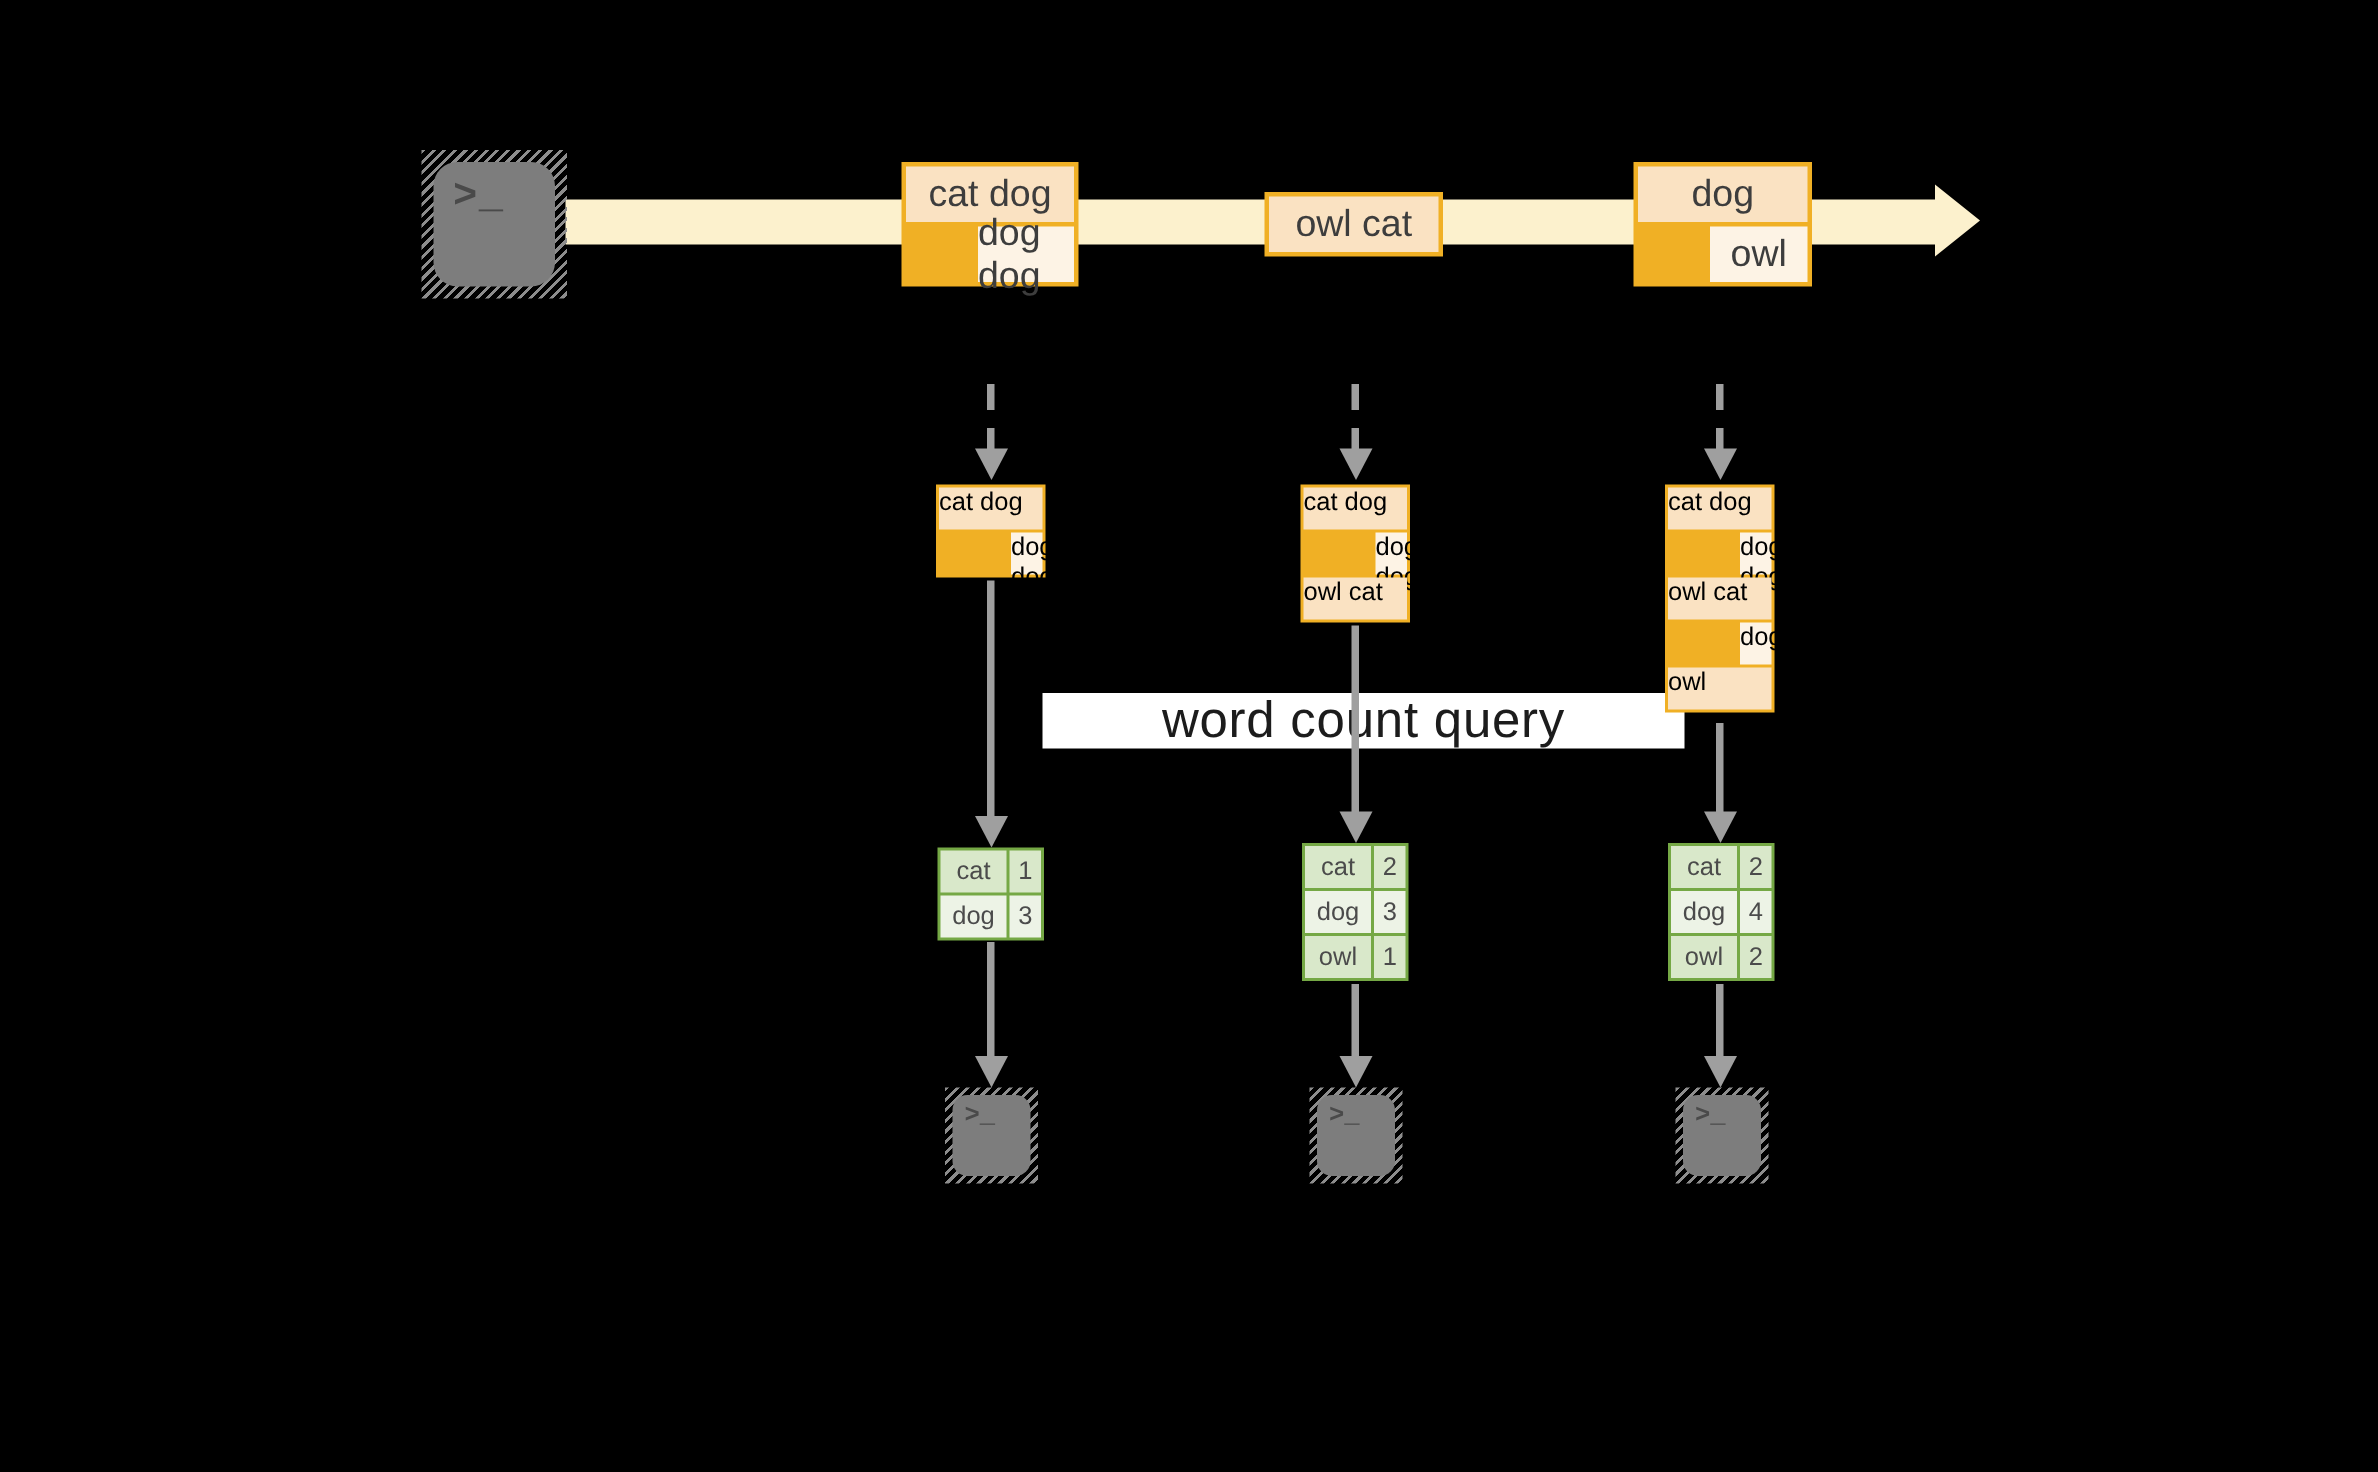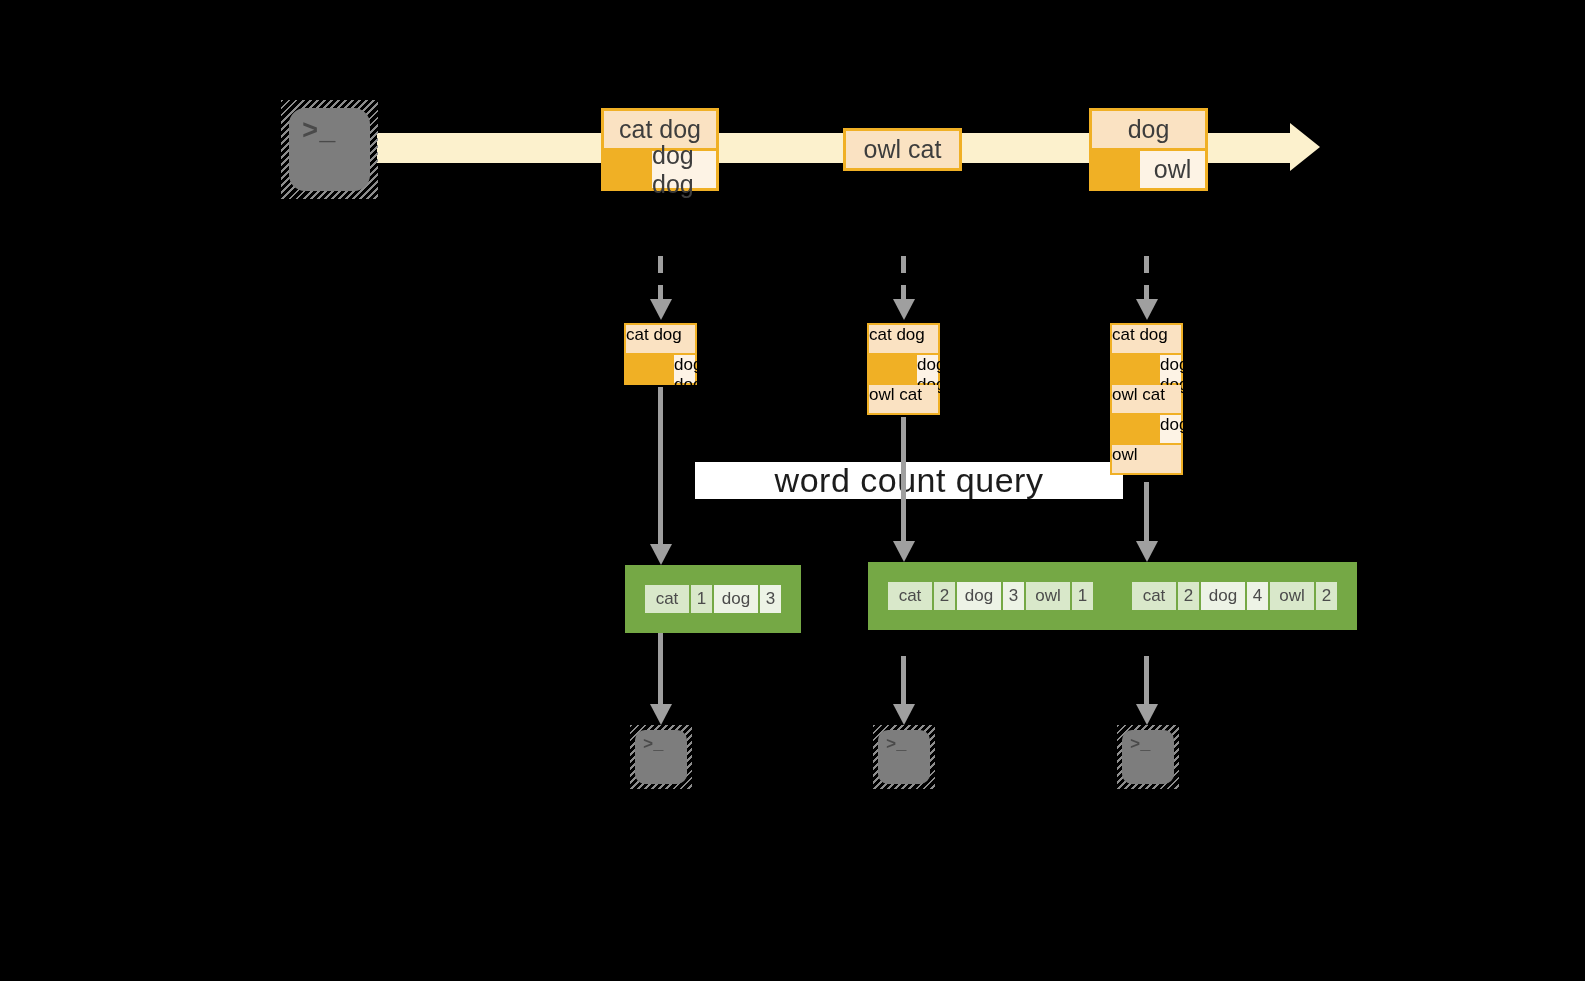--- a/index.html
+++ b/index.html
@@ -33,21 +33,21 @@
   .cell-dark{background:var(--box-cell-dark,#fae2c2);}
   .cell-light{background:var(--box-cell-light,#fdf3e5);margin-left:48px;}
 
   
   .stack{position:absolute;z-index:3;background:var(--box-border,#f0b025);
          padding:2px;display:flex;flex-direction:column;gap:2px;width:69px;}
   .stack .cell{height:28px;font-size:17px;}
 
   
   .gtable{position:absolute;z-index:3;background:var(--table-border,#75a845);
-          padding:20px;display:flex;flex-direction:row;gap:2px;}
+          padding:2px;display:flex;flex-direction:column;gap:2px;}
   .grow{display:flex;gap:2px;}
   .gcell{height:28px;display:flex;align-items:center;justify-content:center;
          font-size:17px;color:var(--table-text,#4b4b4b);}
   .gword{width:44px;}
   .gnum{width:21px;}
   .grow-dark .gcell{background:var(--table-cell-dark,#d9e8ca);}
   .grow-light .gcell{background:var(--table-cell-light,#edf3e6);}
 
   
   .vline{position:absolute;width:5px;background:var(--arrow-gray,#9f9f9f);z-index:2;}

